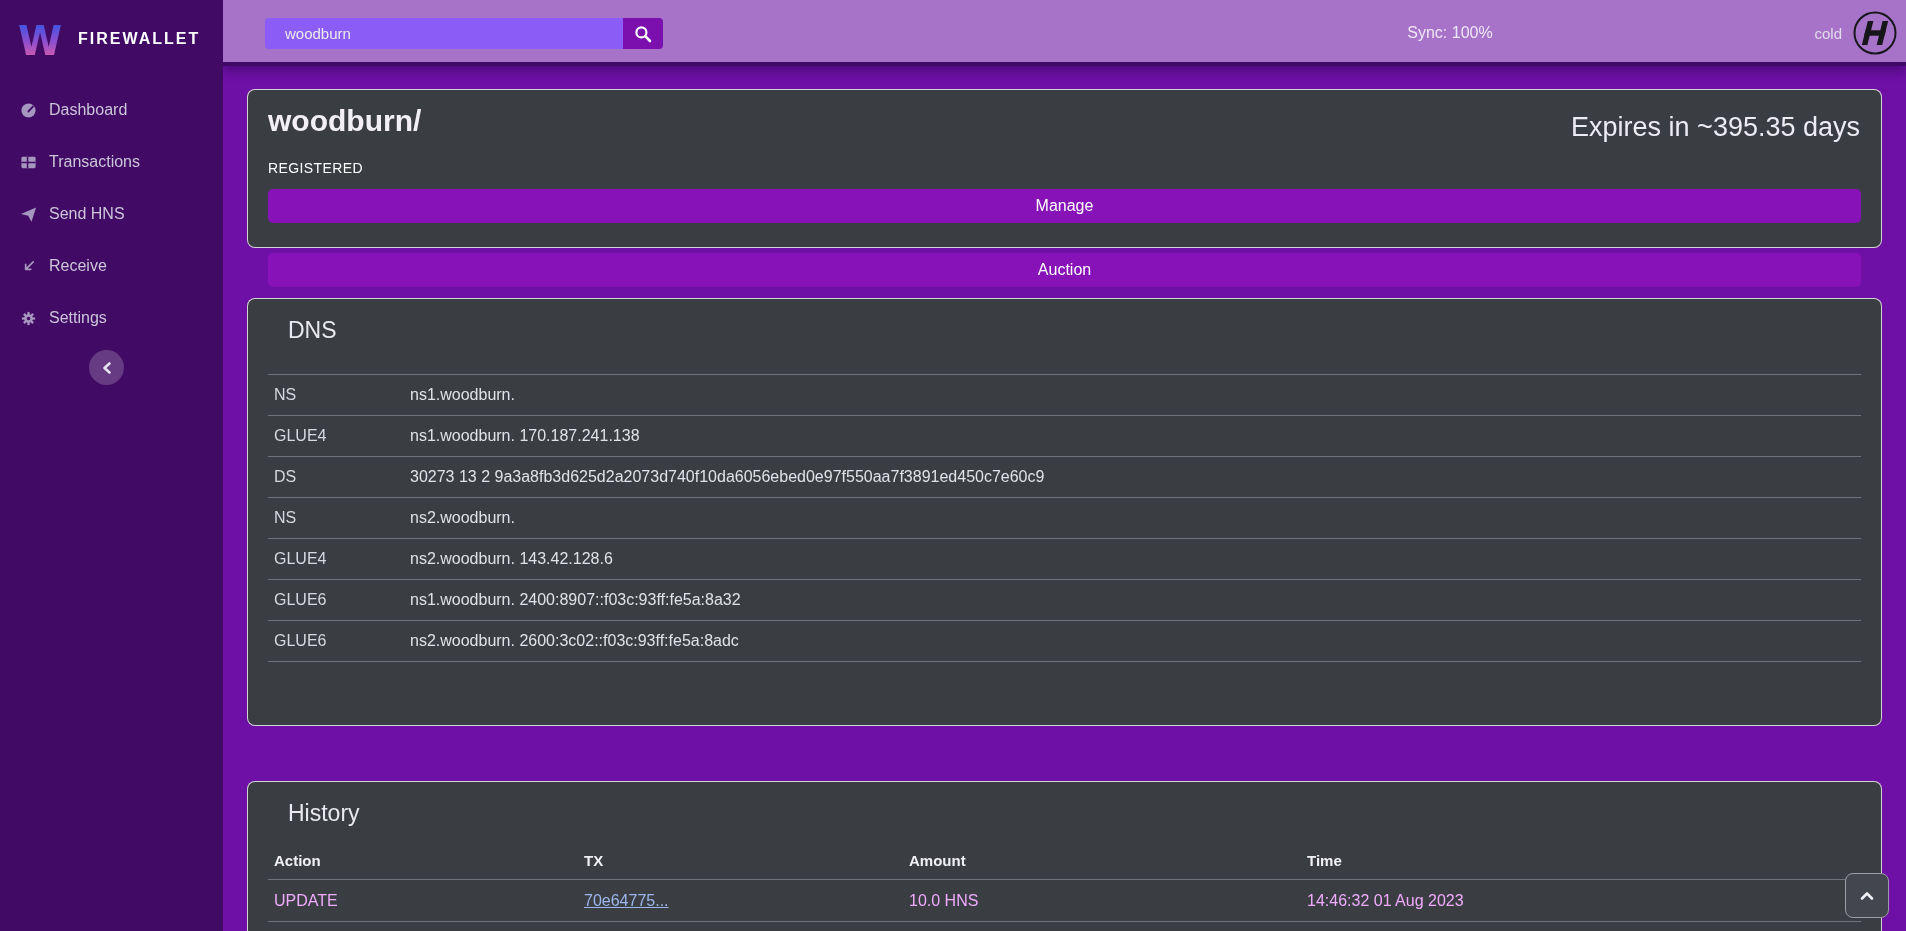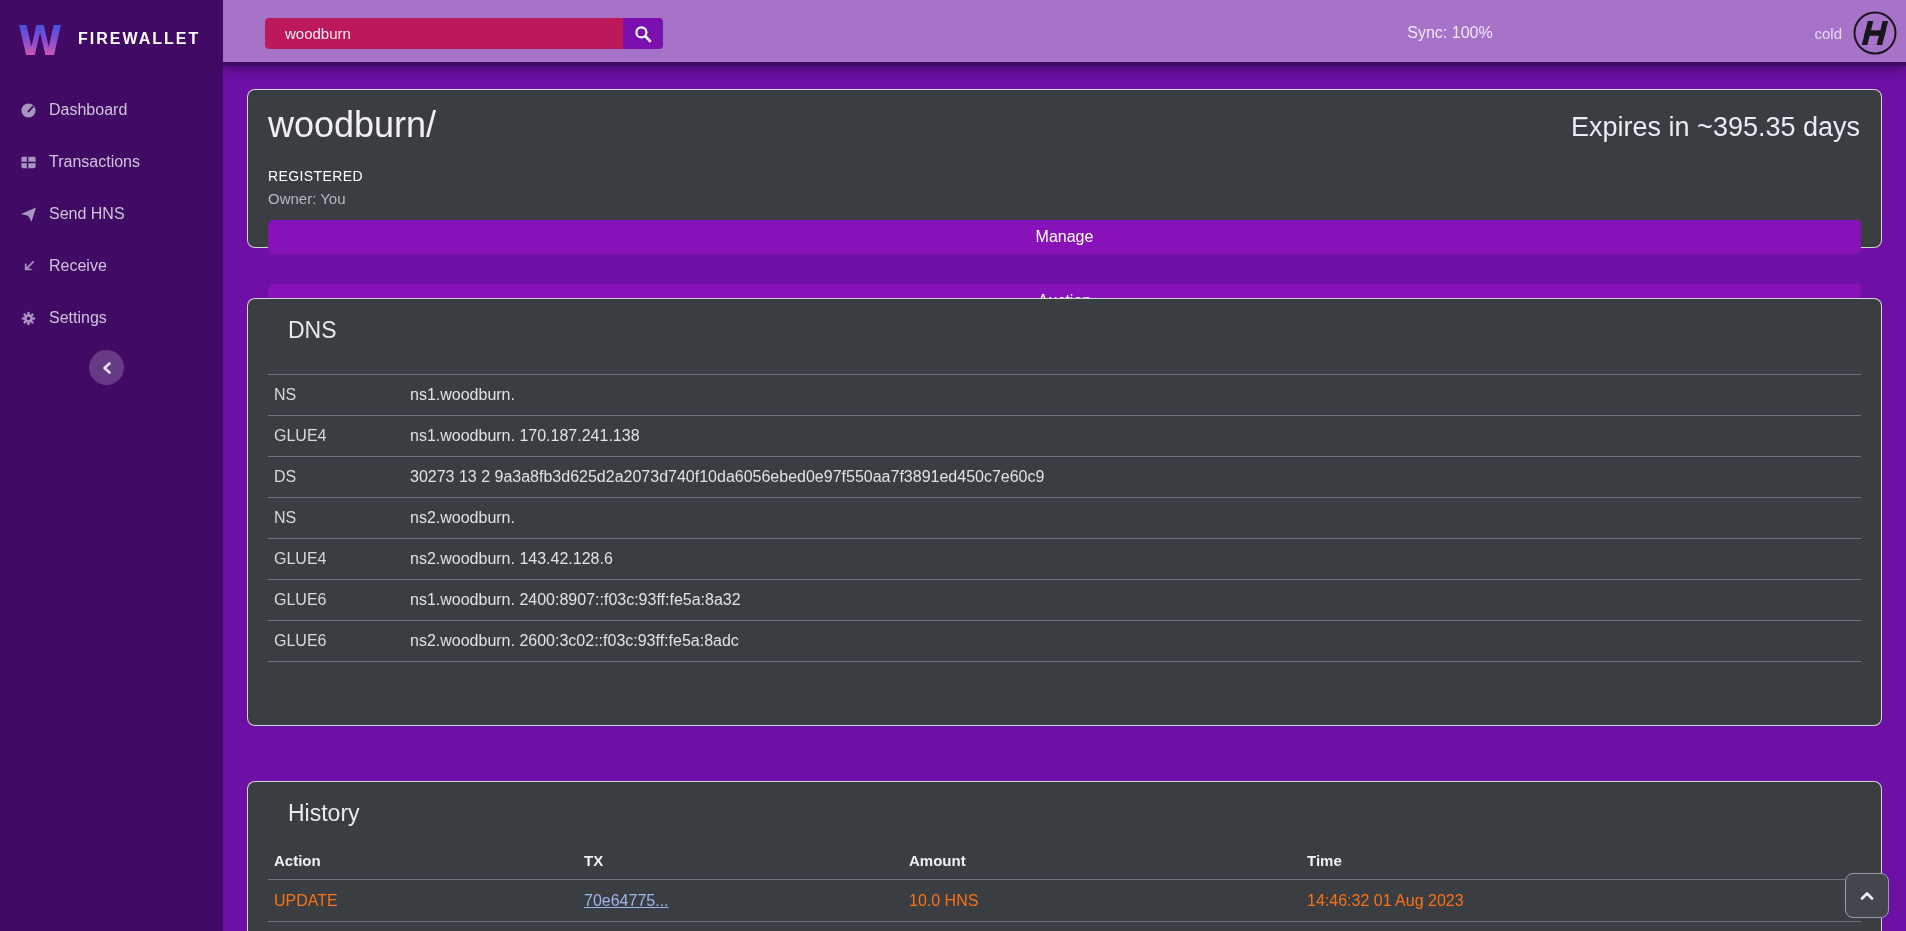--- a/index.html
+++ b/index.html
@@ -30,21 +30,21 @@
     display:flex; align-items:center; justify-content:center; cursor:pointer;
   }
   
   .topbar {
     position:absolute; left:223px; top:0; width:1683px; height:66px;
     background:#a773c8; border-bottom:4px solid #410a66;
     box-shadow:0 5px 10px rgba(40,0,70,0.45); z-index:4;
   }
   .searchbox { position:absolute; left:42px; top:18px; display:flex; height:31px; }
   .search-input {
-    width:358px; height:31px; background:#be185d; border:none; outline:none;
+    width:358px; height:31px; background:#8b5cf6; border:none; outline:none;
     border-radius:4px 0 0 4px; color:#ececec; font-size:15px; padding:0 20px;
     font-family:"Liberation Sans", sans-serif;
   }
   .search-btn {
     width:40px; height:31px; background:#7c10ae; border:none; cursor:pointer;
     border-radius:0 4px 4px 0; display:flex; align-items:center; justify-content:center;
   }
   .sync { position:absolute; left:1152px; top:0; width:150px; height:66px;
     display:flex; align-items:center; justify-content:center;
     color:#efe7f7; font-size:16px; }
@@ -53,21 +53,21 @@
   .wallet-mode { color:#e3dcee; font-size:15px; }
   .hns-logo { width:46px; height:46px; cursor:pointer; }
   
   .main { position:absolute; left:223px; top:70px; width:1683px; height:861px; }
   .card {
     position:absolute; left:24px; width:1635px;
     background:#3a3d42; border:1px solid rgba(255,255,255,0.78);
     border-radius:8px; padding:14px 20px;
   }
   .card-name { top:19px; height:159px; }
-  .name-title { font-size:36px; color:#f2f0f6; font-weight:400; }
+  .name-title { font-size:30px; color:#f2f0f6; font-weight:700; }
   .name-status { font-size:14px; color:#ffffff; margin-top:22px; letter-spacing:0.4px; }
   .name-owner { font-size:15px; color:#b7bbc2; margin-top:6px; }
   .btn-row { margin-top:13px; display:flex; gap:30px;flex-direction:column; }
   .btn {
     background:#8712b7; color:#fff; border:none; border-radius:5px;
     font-size:16px; padding:8px 19px; cursor:pointer;
     font-family:"Liberation Sans", sans-serif;
   }
   .name-expires {
     position:absolute; right:21px; top:22px;
@@ -83,21 +83,21 @@
   
   .card-history { top:711px; height:235px; }
   .h-table { margin-top:14px; }
   .h-row { display:flex; align-items:center; height:42px; font-size:16px; }
   .h-head { font-weight:bold; color:#f1f1f5; font-size:15px; height:38px; }
   .h-row + .h-row { border-top:1px solid #70737b; }
   .h-c1 { width:316px; padding-left:6px; }
   .h-c2 { width:325px; }
   .h-c3 { width:398px; }
   .h-c4 { flex:1; }
-  .h-row .cell { color:#f97316; }
+  .h-row .cell { color:#f0abfc; }
   .tx-link { color:#9db7ec; text-decoration:underline; cursor:pointer; }
   
   .scroll-top {
     position:absolute; left:1845px; top:873px; width:44px; height:45px;
     background:#43464d; border:1px solid #9a9da5; border-radius:8px;
     display:flex; align-items:center; justify-content:center;
     cursor:pointer; z-index:9;
   }
 </style>
 </head>
@@ -200,21 +200,20 @@
       </g>
     </svg>
   </div>
 </div>
 
 <div class="main">
 
   <div class="card card-name">
     <div class="name-title">woodburn/</div>
     <div class="name-status">REGISTERED</div>
-    <div class="name-owner">Owner: You</div>
     <div class="btn-row">
       <button class="btn">Manage</button>
       <button class="btn">Auction</button>
     </div>
     <div class="name-expires">Expires in ~395.35 days</div>
   </div>
 
   <div class="card card-dns">
     <div class="card-title">DNS</div>
     <div class="dns-table">

